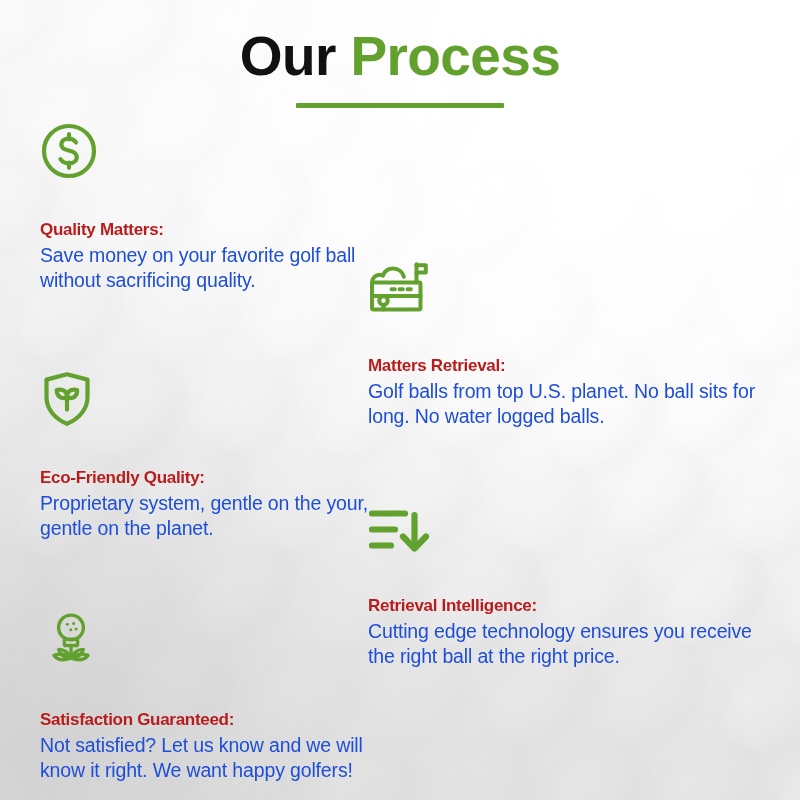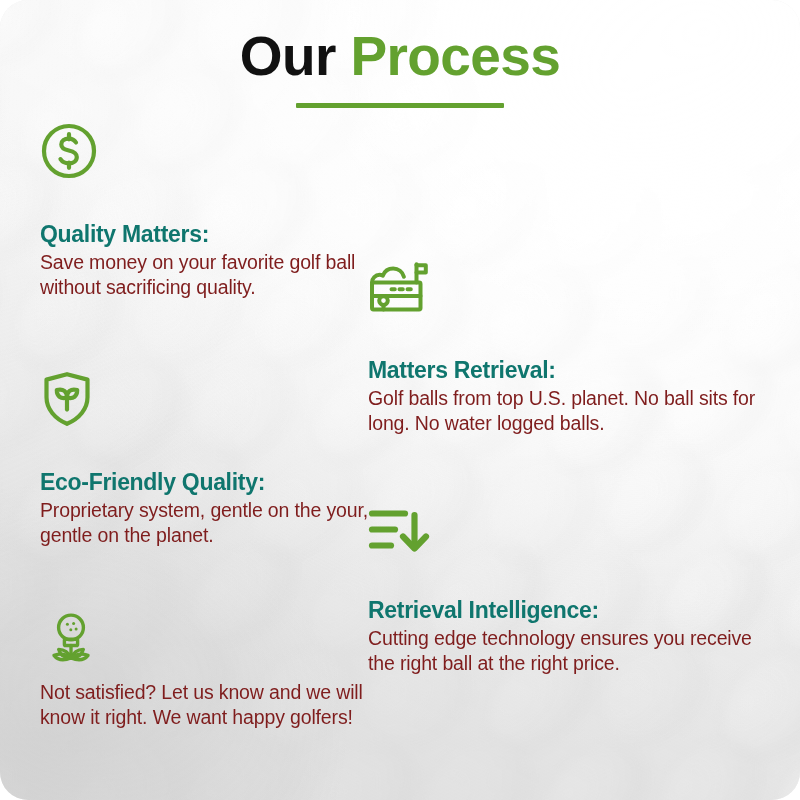--- a/index.html
+++ b/index.html
@@ -9,21 +9,20 @@
     width:800px; height:800px;
     font-family:"Liberation Sans", sans-serif;
     overflow:hidden;
   }
 
   #poster {
     position:relative;
     width:800px; height:800px;
     background:#f2f2f2;
     overflow:hidden;
-    border-radius:28px;
   }
 
   
   .bg-base {
     position:absolute; inset:0;
     background:
       radial-gradient(ellipse 700px 620px at 74% 16%, #fdfdfd 0%, #fafafa 38%, #f4f4f4 68%, #efefef 100%);
   }
   .bg-vignette {
     position:absolute; inset:0;
@@ -82,33 +81,33 @@
   .feature.right { left:368px; width:400px; }
 
   .feature .icon {
     display:block;
     color:#63a12f;
     margin-bottom:10px;
   }
   .feature .icon svg { display:block; }
 
   .feature h2 {
-    font-size:23px;
+    font-size:17px;
     font-weight:bold;
-    color:#0f766e;
+    color:#b91c1c;
     letter-spacing:-0.3px;
     line-height:1.22;
     margin-bottom:2px;
     white-space:nowrap;
     margin-top:40px;
   }
   .feature p {
     font-size:19.5px;
     font-weight:normal;
-    color:#7f1d1d;
+    color:#1d4ed8;
     line-height:1.30;
     letter-spacing:-0.15px;
   }
 
   
   #feat-quality      { top:122px; }
   #feat-retrieval    { top:258px; }
   #feat-eco          { top:370px; }
   #feat-ai           { top:506px; }
   #feat-satisfaction { top:612px; }
@@ -285,17 +284,18 @@
           <rect x="24.4" y="27.3" width="13.2" height="6.2" rx="1.1"></rect>
 
           <path d="M31 33.5v11.8"></path>
 
           <path d="M31 46c-2.4-5.4-6.6-8.4-12.3-8.6 1.3 5.6 5.2 8.6 12.3 8.6Z"></path>
           <path d="M31 46c2.4-5.4 6.6-8.4 12.3-8.6-1.3 5.6-5.2 8.6-12.3 8.6Z"></path>
           <path d="M31 46c-4.8-4-10.4-5-17-2.6 3.6 4.7 9 5.9 17 2.6Z"></path>
           <path d="M31 46c4.8-4 10.4-5 17-2.6-3.6 4.7-9 5.9-17 2.6Z"></path>
         </svg>
       </span>
+      <h2>Satisfaction Guaranteed:</h2>
       <p>Not satisfied? Let us know and we will know it right. We want happy golfers!</p>
     </div>
 
   </div>
 </div>
 
 </body></html>

